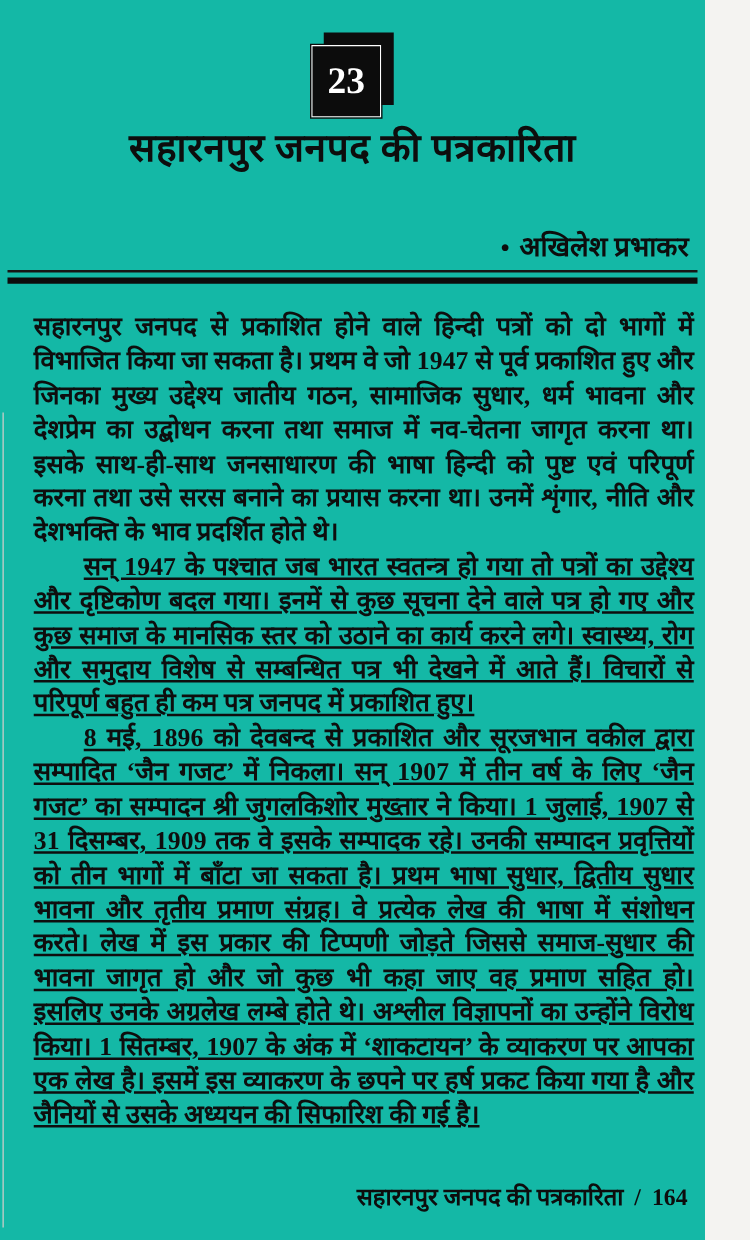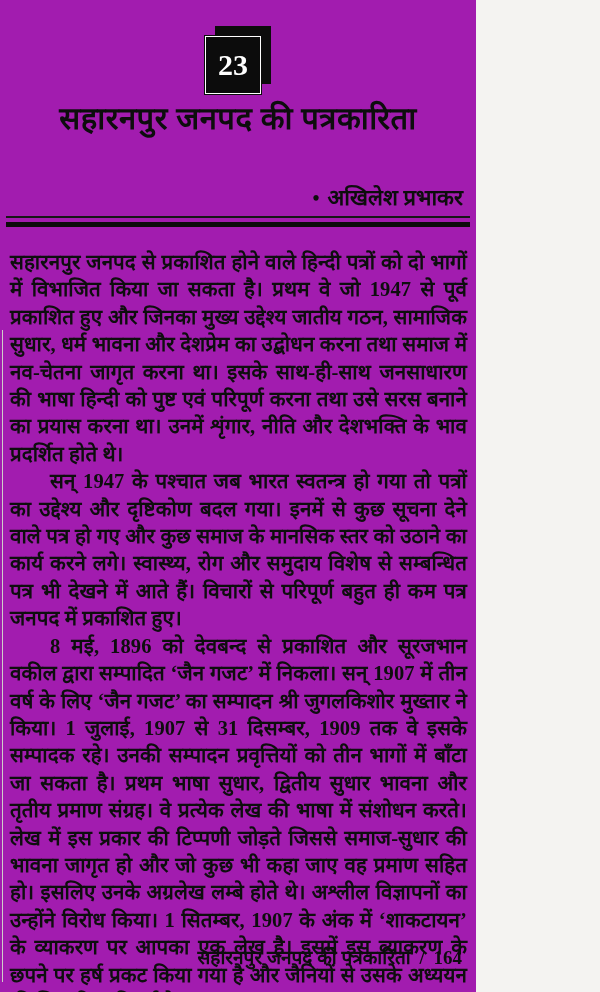--- a/index.html
+++ b/index.html
@@ -4,22 +4,22 @@
 <style>
   html,body{margin:0;padding:0;}
   body{
     width:600px;height:992px;
     background:#f4f3f1;
     font-family:"Liberation Serif","DejaVu Serif",serif;
     overflow:hidden;
   }
   .page{
     position:relative;
-    width:476px;height:992px;
-    background:#a21caf;
+    width:564px;height:992px;
+    background:#14b8a6;
     color:#111;
   }
   
   .scan-edge{
     position:absolute;left:2px;top:330px;bottom:10px;
     width:1px;background:#cfcdc9;
   }
   
   .chapter-wrap{
     position:absolute;top:26px;left:50%;
@@ -61,30 +61,30 @@
   .byline .bullet{margin-right:8px;font-size:20px;}
   .rule-thin{
     position:absolute;top:216px;left:6px;right:6px;
     height:2px;background:#161616;
   }
   .rule-thick{
     position:absolute;top:222px;left:6px;right:6px;
     height:5px;background:#0c0c0c;
   }
   .body-text{
-    position:absolute;top:249px;left:10px;right:9px;
+    position:absolute;top:249px;left:27px;right:9px;
     font-size:20.5px;
     line-height:27.4px;
     font-weight:600;
     text-align:justify;
     color:#0e0e0e;
     letter-spacing:0.1px;
   }
   .body-text p{margin:0;}
-  .body-text p.indent{text-indent:40px;}
+  .body-text p.indent{text-indent:40px;text-decoration:underline;}
   .footer{
     position:absolute;top:944px;right:14px;
     font-size:19px;font-weight:700;
     color:#0d0d0d;
     white-space:nowrap;
   }
   .footer .sep{margin:0 4px;}
 </style>
 </head>
 <body>

